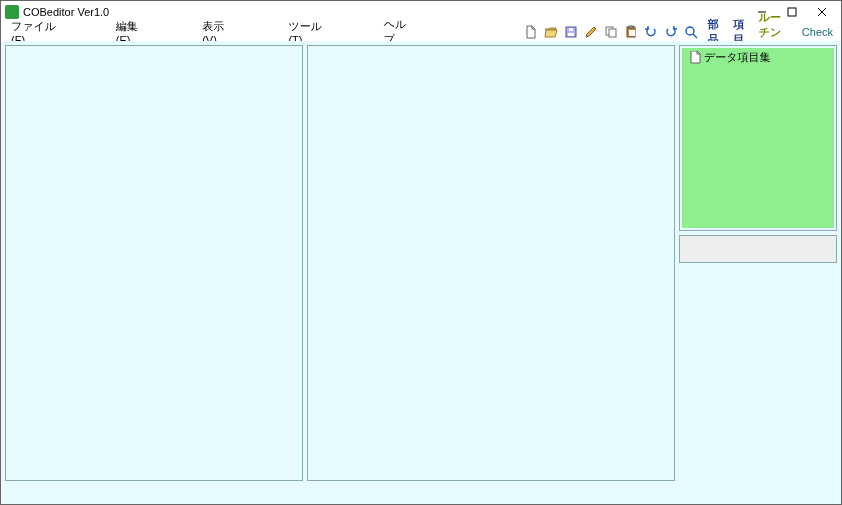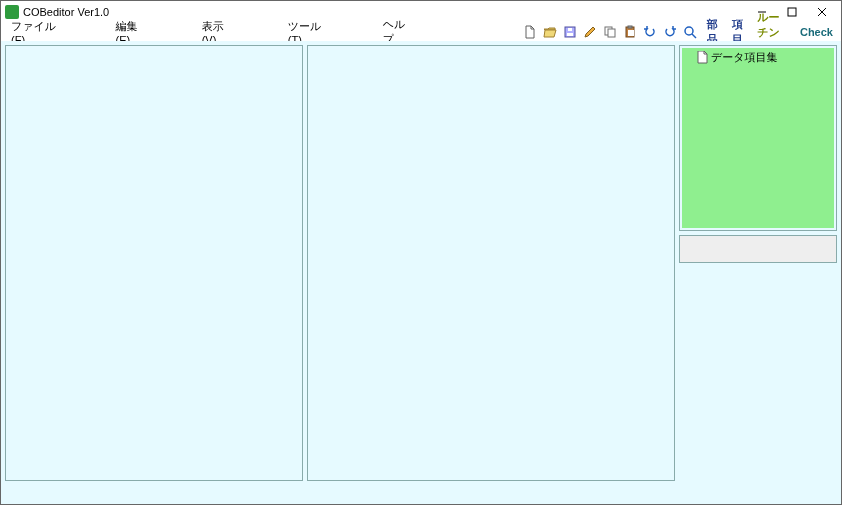--- a/index.html
+++ b/index.html
@@ -11,29 +11,29 @@
   .win-controls { display: flex; }
   .win-controls .btn { width: 30px; height: 22px; display: flex; align-items: center; justify-content: center; color: #000; }
   .menubar { height: 18px; display: flex; align-items: center; padding: 0 4px; background: #fff; font-size: 11px; gap: 44px; }
   .menubar .menu-item { padding: 1px 6px; cursor: default; }
   .menubar .spacer { width: 22px; }
   .toolbar-buttons { display:flex; align-items:center; gap:6px; }
   .toolbar-buttons .tb { width: 16px; height: 16px; display:flex; align-items:center; justify-content:center; cursor:pointer; }
   .text-btn { font-size: 11px; margin: 0 4px; cursor:pointer; }
   .text-blue { color: #1e3a8a; font-weight: bold; }
   .text-olive { color: #7a8a00; font-weight: bold; }
-  .text-teal { color: #1a6b7a; font-weight: bold; }
+  .text-teal { color: #1a6b7a; font-weight: normal; }
   .client { flex:1; background: #e6faff; padding: 4px; display:flex; gap:4px; }
   .col-left, .col-mid { border:1px solid #8aa; background:#e6faff; }
   .col-left { width: 298px; height: 436px; }
   .col-mid { flex:1; height: 436px; }
   .col-right { width: 158px; display:flex; flex-direction:column; gap:4px; }
   .panel { border:1px solid #8aa; background:#e6faff; display:flex; flex-direction:column; }
   .panel .panel-body { margin:2px; background:#8fef8f; flex:1; position:relative; }
-  .panel .panel-head { display:flex; align-items:center; gap:3px; font-size:11px; padding:2px 15px; position:absolute; top:0; left:0; }
+  .panel .panel-head { display:flex; align-items:center; gap:3px; font-size:11px; padding:2px 8px; position:absolute; top:0; left:0; }
   .panel .file-icon { width:11px; height:13px; display:inline-block; }
   .panel-top { height: 186px; }
   .panel-gap { height: 28px; border:1px solid #8aa; background:#eee; }
   .panel-bot { flex:1; min-height:212px; }
   svg { display:block; }
 </style>
 </head>
 <body>
 
 <div class="window">

